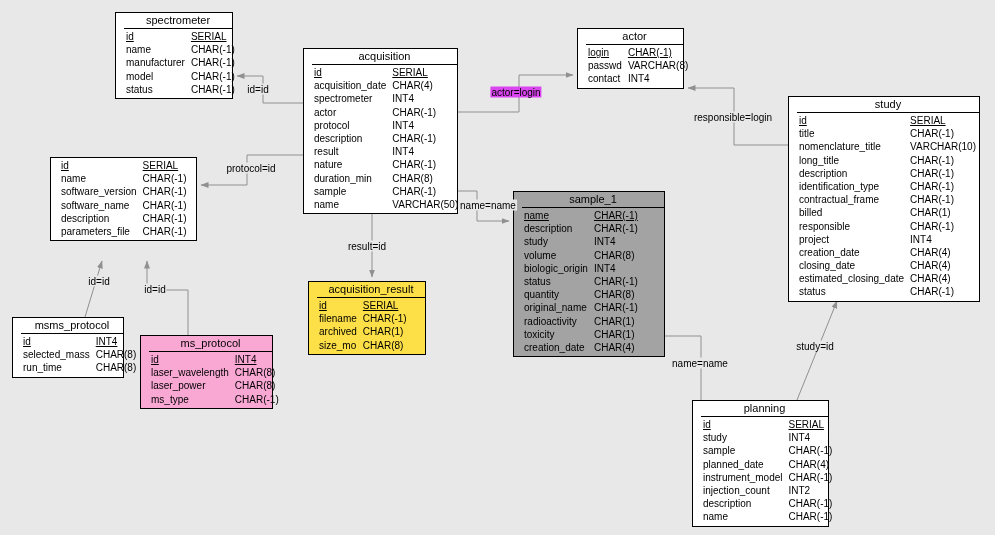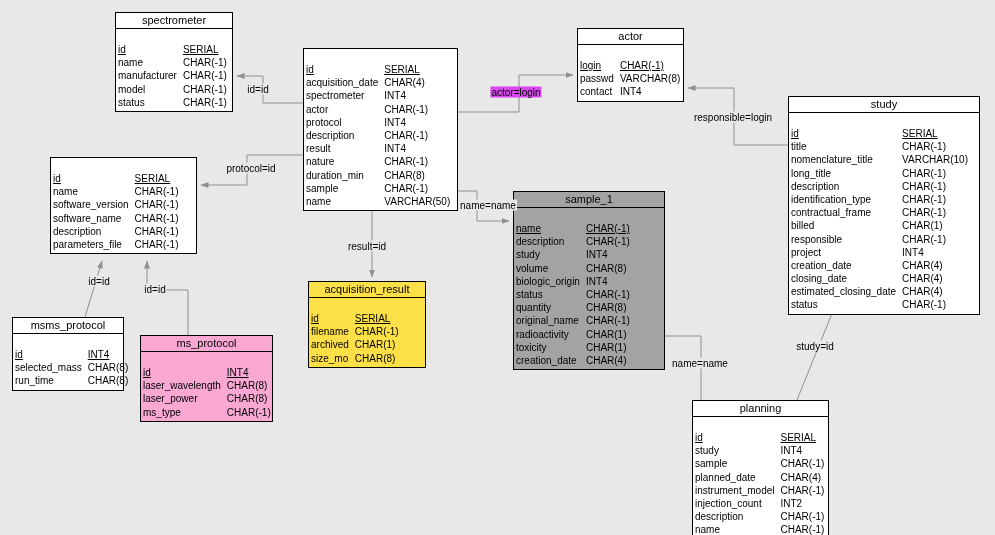--- a/index.html
+++ b/index.html
@@ -9,20 +9,21 @@
     width: 995px; height: 535px;
     overflow: hidden;
   }
   .canvas svg { position:absolute; left:0; top:0; }
   .entity-table {
     position: absolute;
     background: #ffffff;
     border: 1px solid #000000;
     box-sizing: border-box;
     z-index: 2;
+    padding-left: 8px;
   }
   .entity-header {
     height: 15px;
     line-height: 15px;
     text-align: center;
     font-size: 11px;
     border-bottom: 1px solid #000000;
     white-space: nowrap;
     overflow: hidden;
   }
@@ -31,21 +32,21 @@
     grid-template-columns: max-content max-content;
     column-gap: 6px;
     padding: 1px 2px 2px 2px;
   }
   .field-name, .field-type {
     font-size: 10px;
     line-height: 13.2px;
     height: 13.2px;
     white-space: nowrap;
   }
-  .pk { text-decoration: underline; margin-top: 13px; }
+  .pk { text-decoration: underline; }
   .relation-label {
     position: absolute;
     transform: translate(-50%, -50%);
     font-size: 10px;
     padding: 0 1px;
     white-space: nowrap;
     z-index: 3;
   }
 </style>
 </head>
@@ -88,20 +89,21 @@
         <span class="field-type">CHAR(-1)</span>
         <span class="field-name">manufacturer</span>
         <span class="field-type">CHAR(-1)</span>
         <span class="field-name">model</span>
         <span class="field-type">CHAR(-1)</span>
         <span class="field-name">status</span>
         <span class="field-type">CHAR(-1)</span>
       </div>
     </div>
     <div class="entity-table" style="left: 303px; top: 48px; width: 155px; background: rgb(255, 255, 255); border-color: rgb(0, 0, 0);">
+      <div class="entity-header">acquisition</div>
       <div class="entity-body">
         <span class="field-name pk">id</span>
         <span class="field-type pk">SERIAL</span>
         <span class="field-name">acquisition_date</span>
         <span class="field-type">CHAR(4)</span>
         <span class="field-name">spectrometer</span>
         <span class="field-type">INT4</span>
         <span class="field-name">actor</span>
         <span class="field-type">CHAR(-1)</span>
         <span class="field-name">protocol</span>

